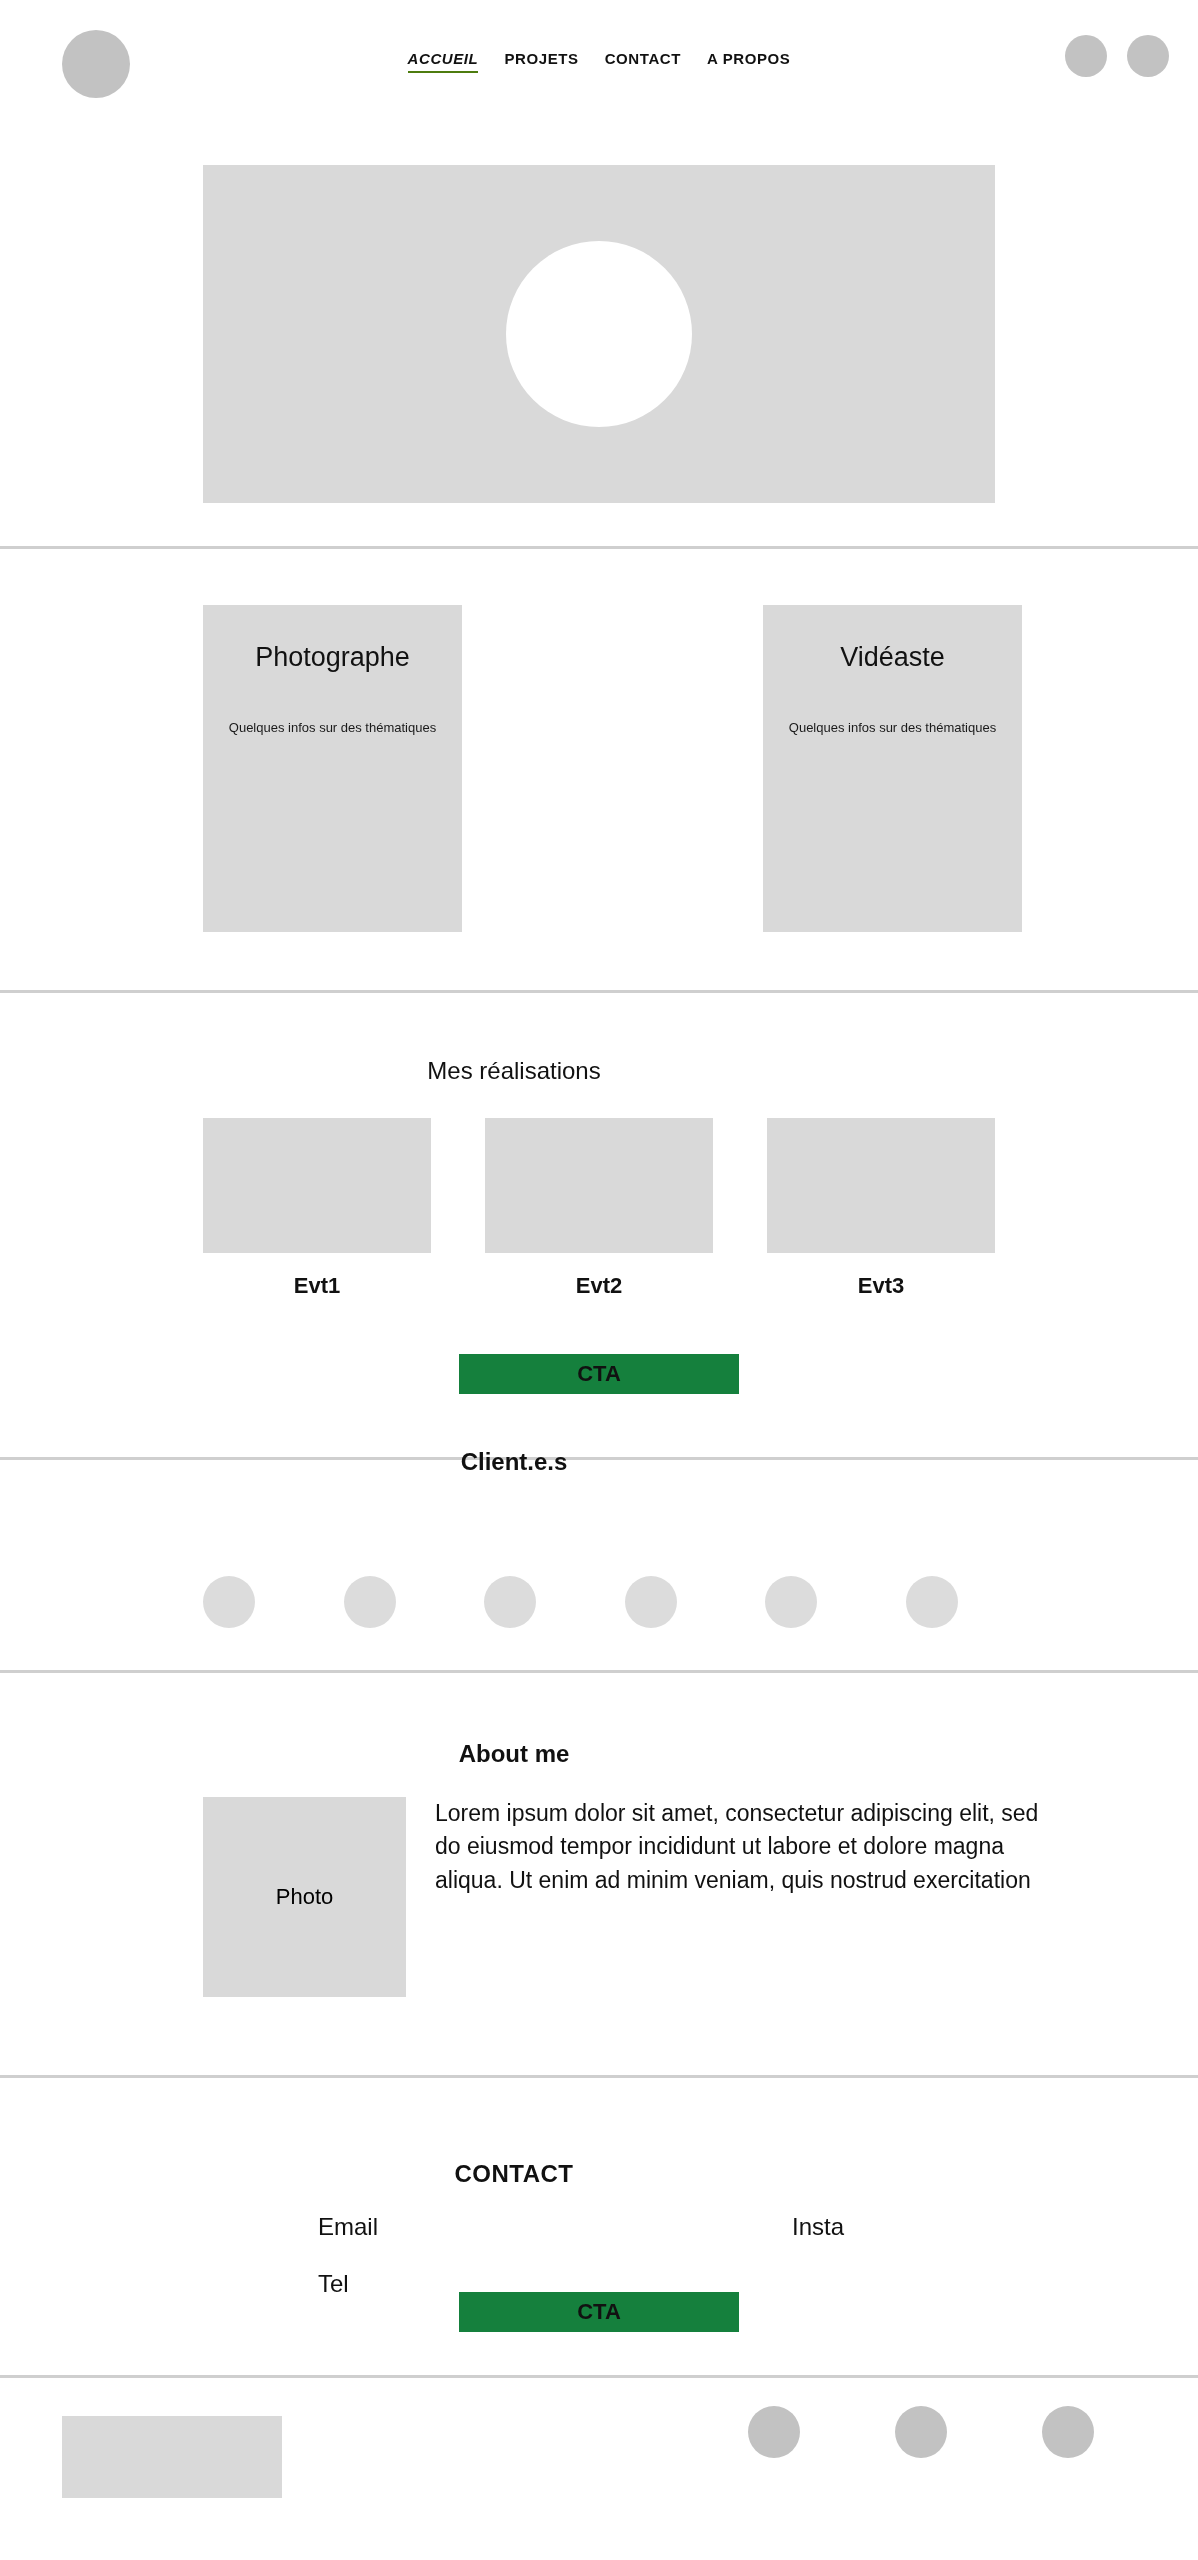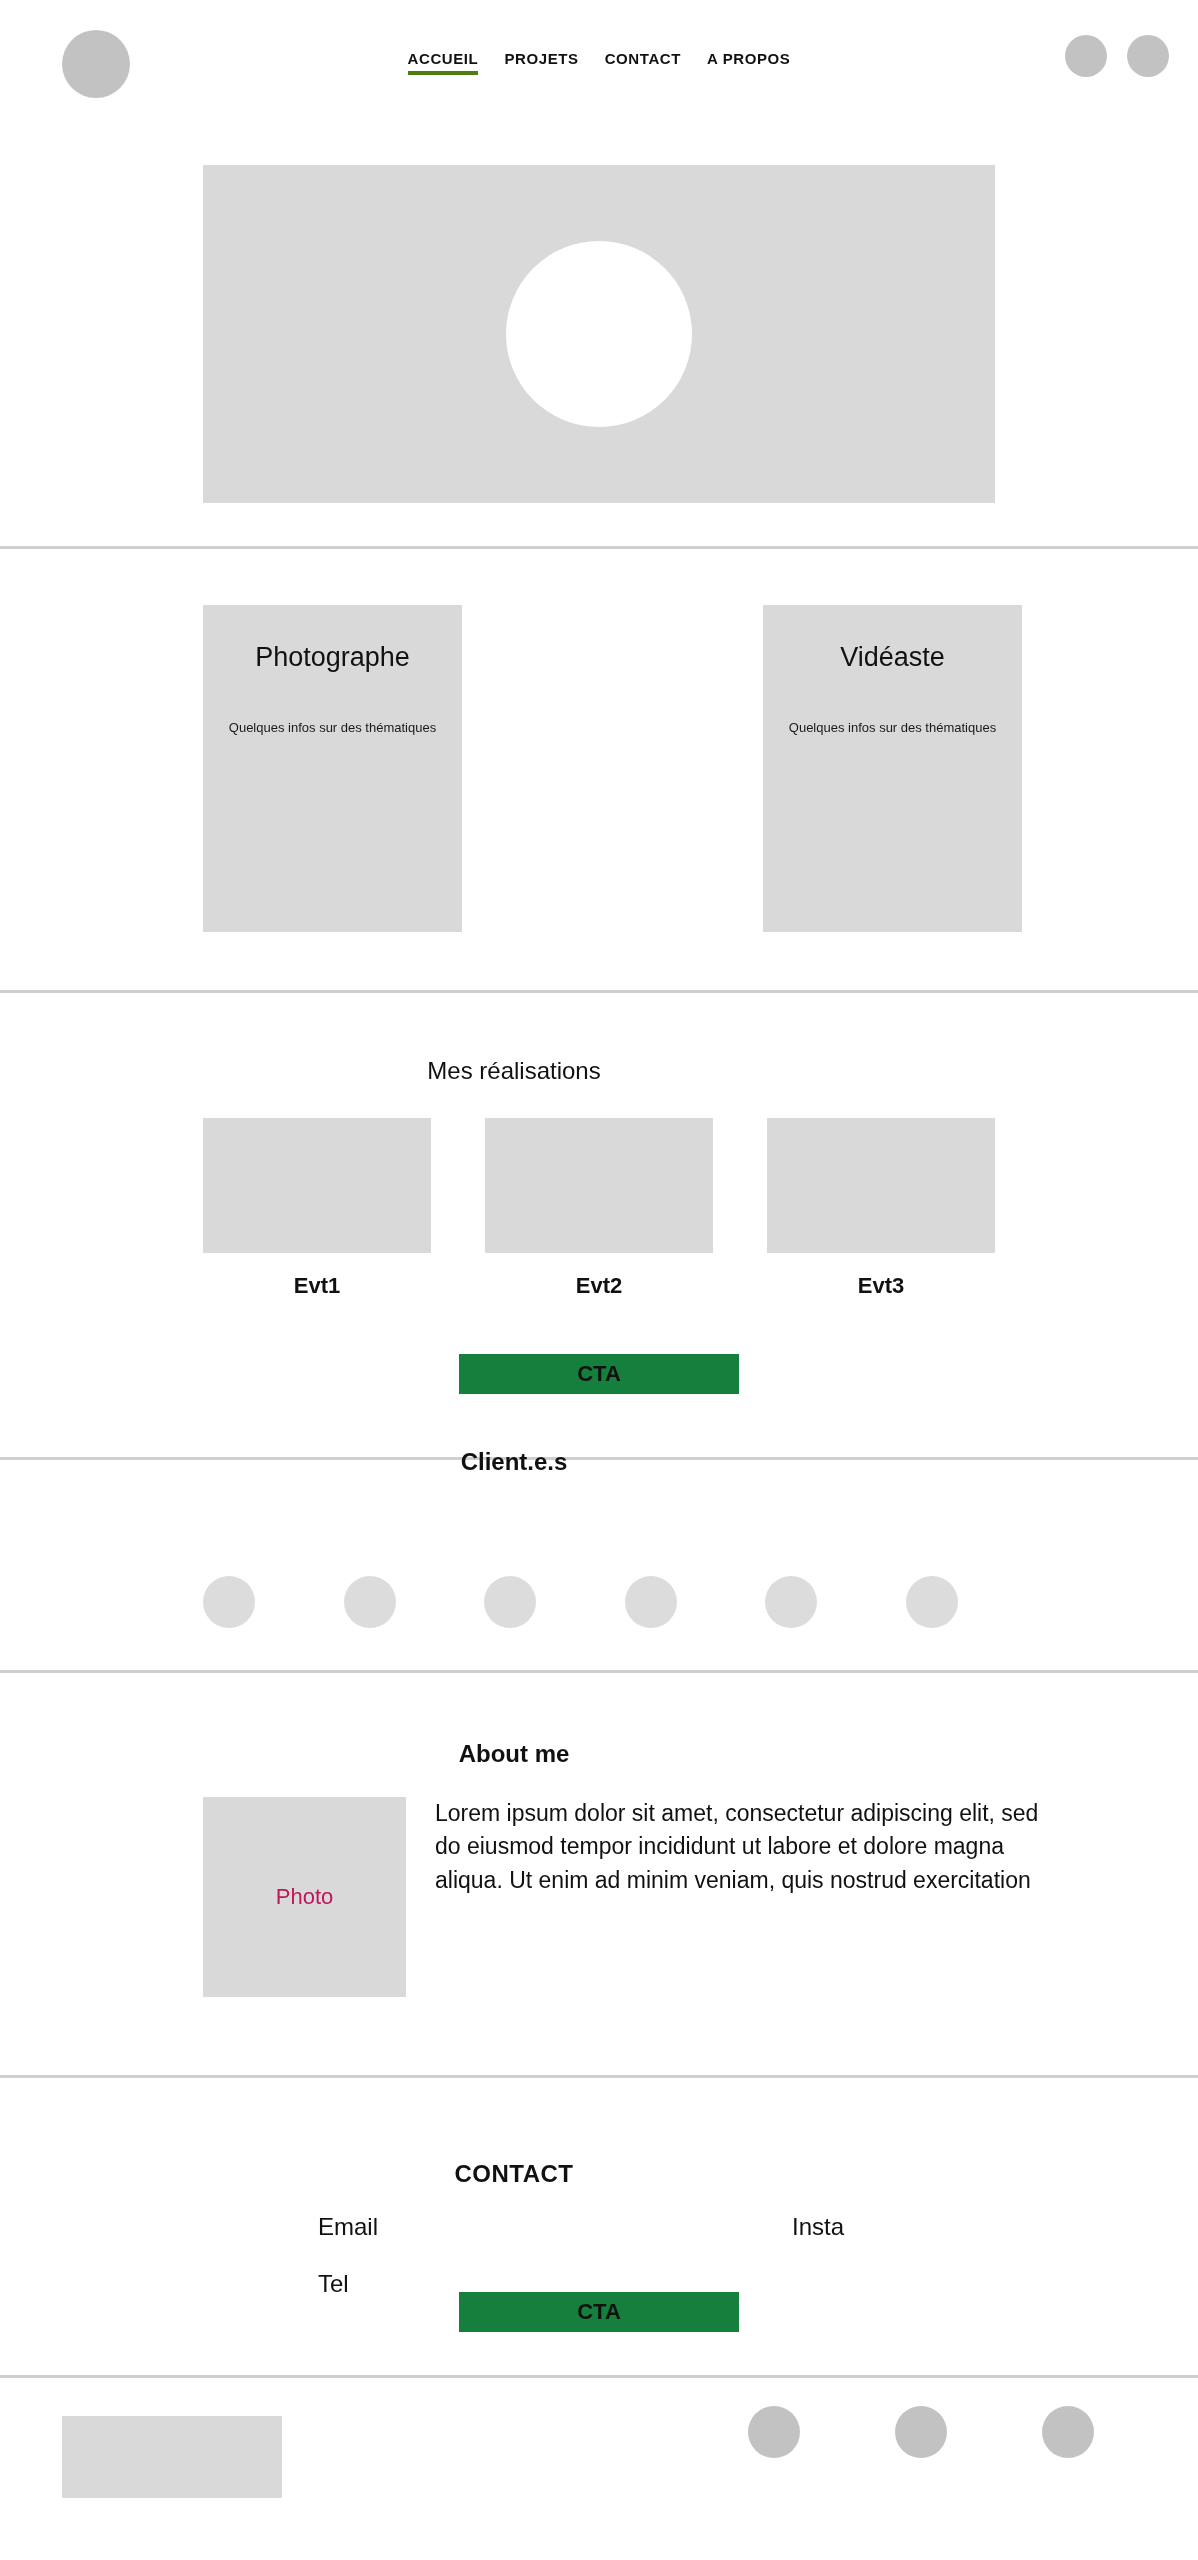--- a/index.html
+++ b/index.html
@@ -56,21 +56,21 @@
   }
   .nav-item {
     font-size: 15px;
     font-weight: 700;
     letter-spacing: 0.6px;
     color: #111111;
     text-transform: uppercase;
     padding-bottom: 4px;
     white-space: nowrap;
   }
-  .nav-item.active { border-bottom: 4px solid #4d7c0f; }
+  .nav-item.active { border-bottom: 2px solid #4d7c0f; font-style: italic; }
 
   .header-actions {
     position: absolute;
     right: 29px; top: 35px;
     display: flex;
     gap: 20px;
   }
   .header-actions .circle { width: 42px; height: 42px; }
 
   
@@ -178,21 +178,21 @@
     font-weight: 700;
     color: #111111;
   }
   .about-photo {
     position: absolute;
     left: 203px; top: 1797px;
     width: 203px; height: 200px;
     text-align: center;
     line-height: 200px;
     font-size: 22px;
-    color: #be185d;
+    color: #000000;
   }
   .about-text {
     position: absolute;
     left: 435px; top: 1797px;
     width: 610px;
     font-size: 23px;
     line-height: 1.45;
     color: #111111;
   }
 

